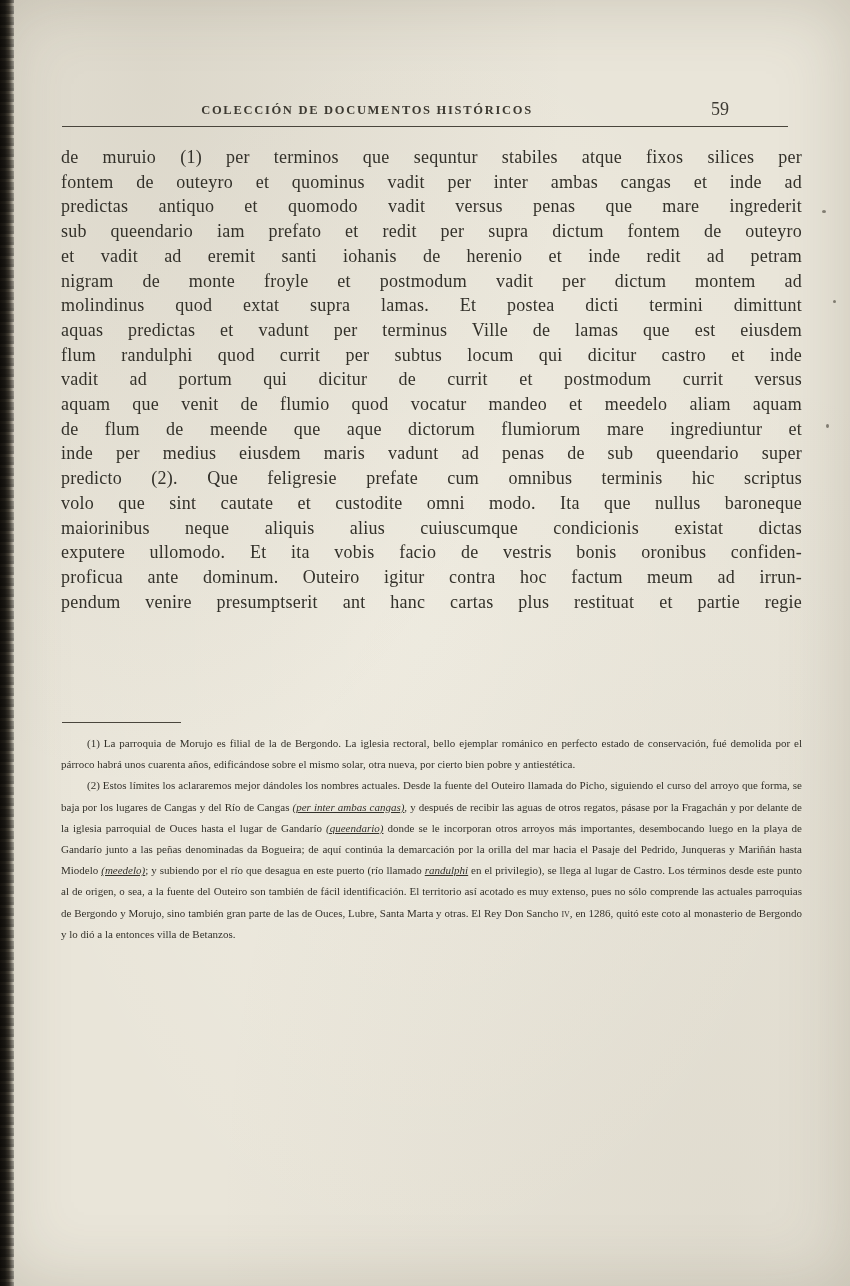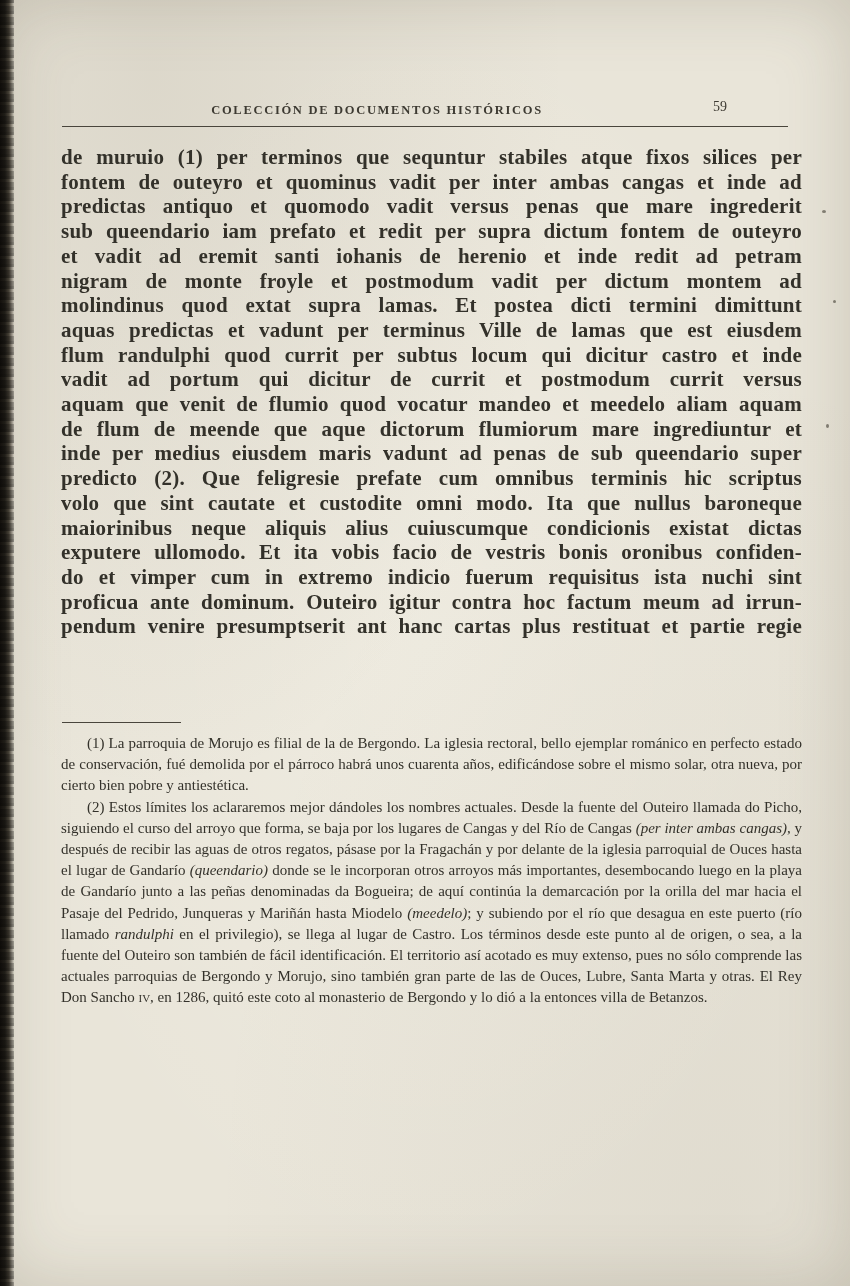--- a/index.html
+++ b/index.html
@@ -20,61 +20,60 @@
     box-shadow: inset 0 0 70px rgba(92,82,60,0.22);
     color: #34322b;
   }
   .binding-edge {
     position: absolute; left: 0; top: 0; bottom: 0; width: 14px;
     background-image:
       repeating-linear-gradient(to bottom, rgba(0,0,0,0.35) 0 3px, rgba(0,0,0,0.05) 3px 6px, rgba(0,0,0,0.28) 6px 11px),
       linear-gradient(to right, #14110d 0px, #221f19 5px, #4b453a 9px, rgba(75,69,58,0) 14px);
   }
   .running-header-title {
-    position: absolute; top: 103px; left: 73px; width: 608px;
+    position: absolute; top: 103px; left: 63px; width: 608px;
     text-align: center;
     font-size: 12.5px; font-weight: bold;
     letter-spacing: 1.7px;
     color: #3d3a32;
   }
   .page-number {
     position: absolute; top: 99px; left: 697px; width: 46px;
     text-align: center;
-    font-size: 14px;
+    font-size: 18px;
     color: #3d3a32;
   }
   .header-rule {
     position: absolute; top: 126px; left: 62px; width: 726px;
     border-top: 1.6px solid #49453c;
   }
   .body-text {
     position: absolute; top: 145px; left: 61px; width: 741px;
-    font-size: 21px; line-height: 24.7px;
+    font-size: 18px; line-height: 24.7px;
     letter-spacing: 0.25px; word-spacing: 1.6px;
     color: #33312a;
-    font-weight: bold;
   }
   .tline {
     text-align: justify;
     text-align-last: justify;
     -moz-text-align-last: justify;
     white-space: normal;
   }
   .footnote-separator {
     position: absolute; top: 722px; left: 62px; width: 119px;
     border-top: 1.5px solid #49453c;
   }
   .footnotes {
     position: absolute; top: 733px; left: 61px; width: 741px;
-    font-size: 15px; line-height: 21.2px;
+    font-size: 11px; line-height: 21.2px;
     text-align: justify;
     color: #33312a;
   }
   .footnote { text-indent: 26px; margin: 0; }
-  .it { font-style: italic; }
+  .it { font-style: italic; text-decoration: underline; }
   .sc { font-variant: small-caps; }
   .speck { position: absolute; background: rgba(50,45,35,0.55); border-radius: 50%; }
   .speck.s1 { width: 4px; height: 3px; left: 822px; top: 210px; }
   .speck.s2 { width: 3px; height: 3px; left: 833px; top: 300px; }
   .speck.s3 { width: 3px; height: 4px; left: 826px; top: 424px; }
 </style>
 </head>
 <body>
 
 <div class="page">
@@ -98,21 +97,20 @@
       <div class="tline">aquas predictas et vadunt per terminus Ville de lamas que est eiusdem</div>
       <div class="tline">flum randulphi quod currit per subtus locum qui dicitur castro et inde</div>
       <div class="tline">vadit ad portum qui dicitur de currit et postmodum currit versus</div>
       <div class="tline">aquam que venit de flumio quod vocatur mandeo et meedelo aliam aquam</div>
       <div class="tline">de flum de meende que aque dictorum flumiorum mare ingrediuntur et</div>
       <div class="tline">inde per medius eiusdem maris vadunt ad penas de sub queendario super</div>
       <div class="tline">predicto (2). Que feligresie prefate cum omnibus terminis hic scriptus</div>
       <div class="tline">volo que sint cautate et custodite omni modo. Ita que nullus baroneque</div>
       <div class="tline">maiorinibus neque aliquis alius cuiuscumque condicionis existat dictas</div>
       <div class="tline">exputere ullomodo. Et ita vobis facio de vestris bonis oronibus confiden-</div>
-      <div class="tline">do et vimper cum in extremo indicio fuerum requisitus ista nuchi sint</div>
       <div class="tline">proficua ante dominum. Outeiro igitur contra hoc factum meum ad irrun-</div>
       <div class="tline">pendum venire presumptserit ant hanc cartas plus restituat et partie regie</div>
     </div>
 
   <div class="footnote-separator"></div>
 
   <div class="footnotes">
     <p class="footnote"><span>(1)  La parroquia de Morujo es filial de la de Bergondo.  La iglesia rectoral, bello ejemplar románico en perfecto estado de conservación, fué demolida por el párroco habrá unos cuarenta años, edificándose sobre el mismo solar, otra nueva, por cierto bien pobre y antiestética.</span></p>
     <p class="footnote"><span>(2)  Estos límites los aclararemos mejor dándoles los nombres actuales. Desde la fuente del Outeiro llamada do Picho, siguiendo el curso del arroyo que forma, se baja por los lugares de Cangas y del Río de Cangas </span><span class="it">(per inter ambas cangas)</span><span>, y después de recibir las aguas de otros regatos, pásase por la Fragachán y por delante de la iglesia parroquial de Ouces hasta el lugar de Gandarío </span><span class="it">(queendario)</span><span> donde se le incorporan otros arroyos más importantes, desembocando luego en la playa de Gandarío junto a las peñas denominadas da Bogueira; de aquí continúa la demarcación por la orilla del mar hacia el Pasaje del Pedrido, Junqueras y Mariñán hasta Miodelo </span><span class="it">(meedelo)</span><span>; y subiendo por el río que desagua en este puerto (río llamado </span><span class="it">randulphi</span><span> en el privilegio), se llega al lugar de Castro.  Los términos desde este punto al de origen, o sea, a la fuente del Outeiro son también de fácil identificación.  El territorio así acotado es muy extenso, pues no sólo comprende las actuales parroquias de Bergondo y Morujo, sino también gran parte de las de Ouces, Lubre, Santa Marta y otras.  El Rey Don Sancho </span><span class="sc">iv</span><span>, en 1286, quitó este coto al monasterio de Bergondo y lo dió a la entonces villa de Betanzos.</span></p>
   </div>

